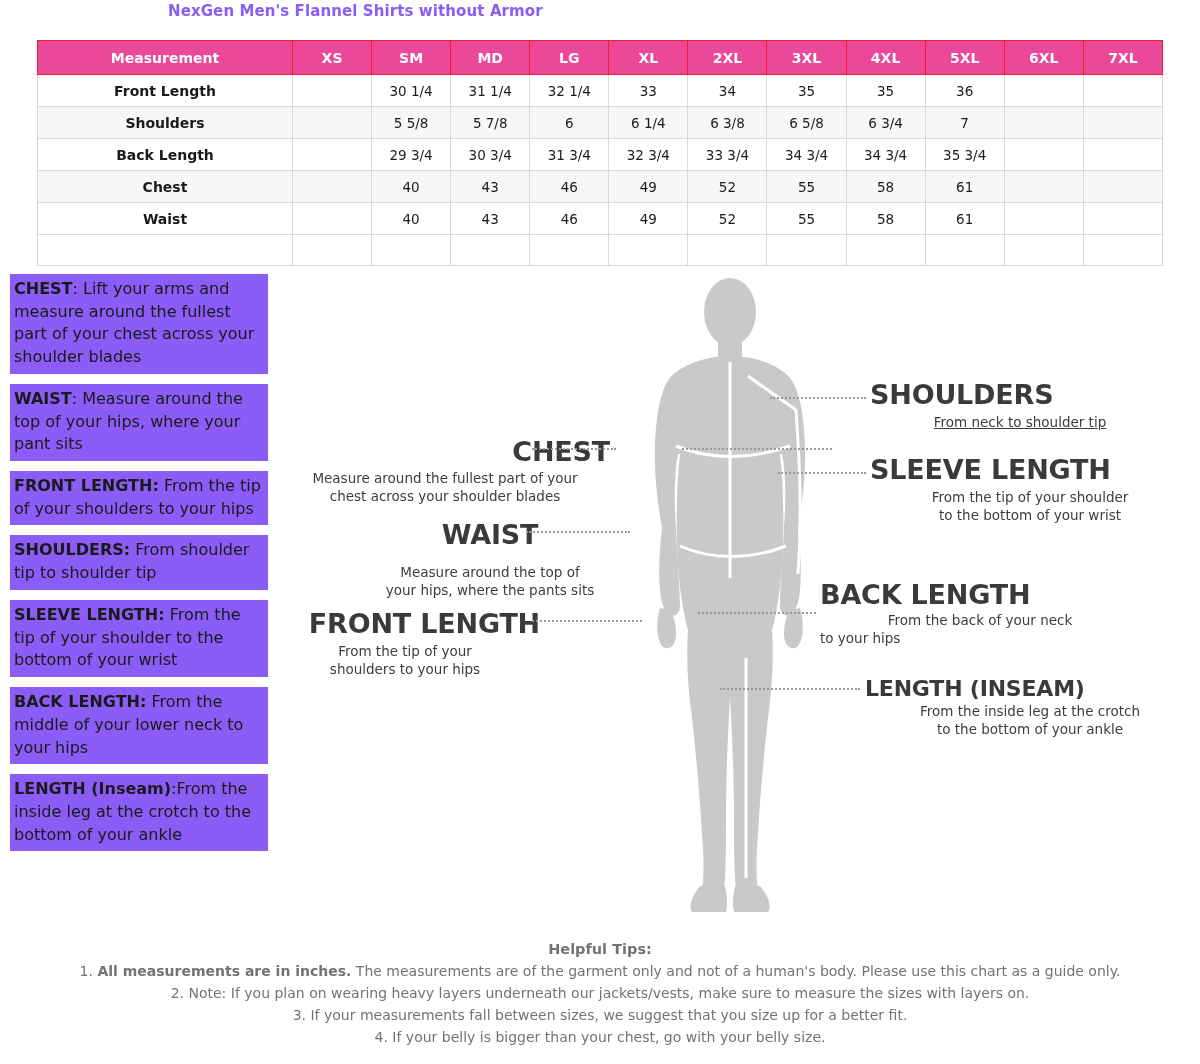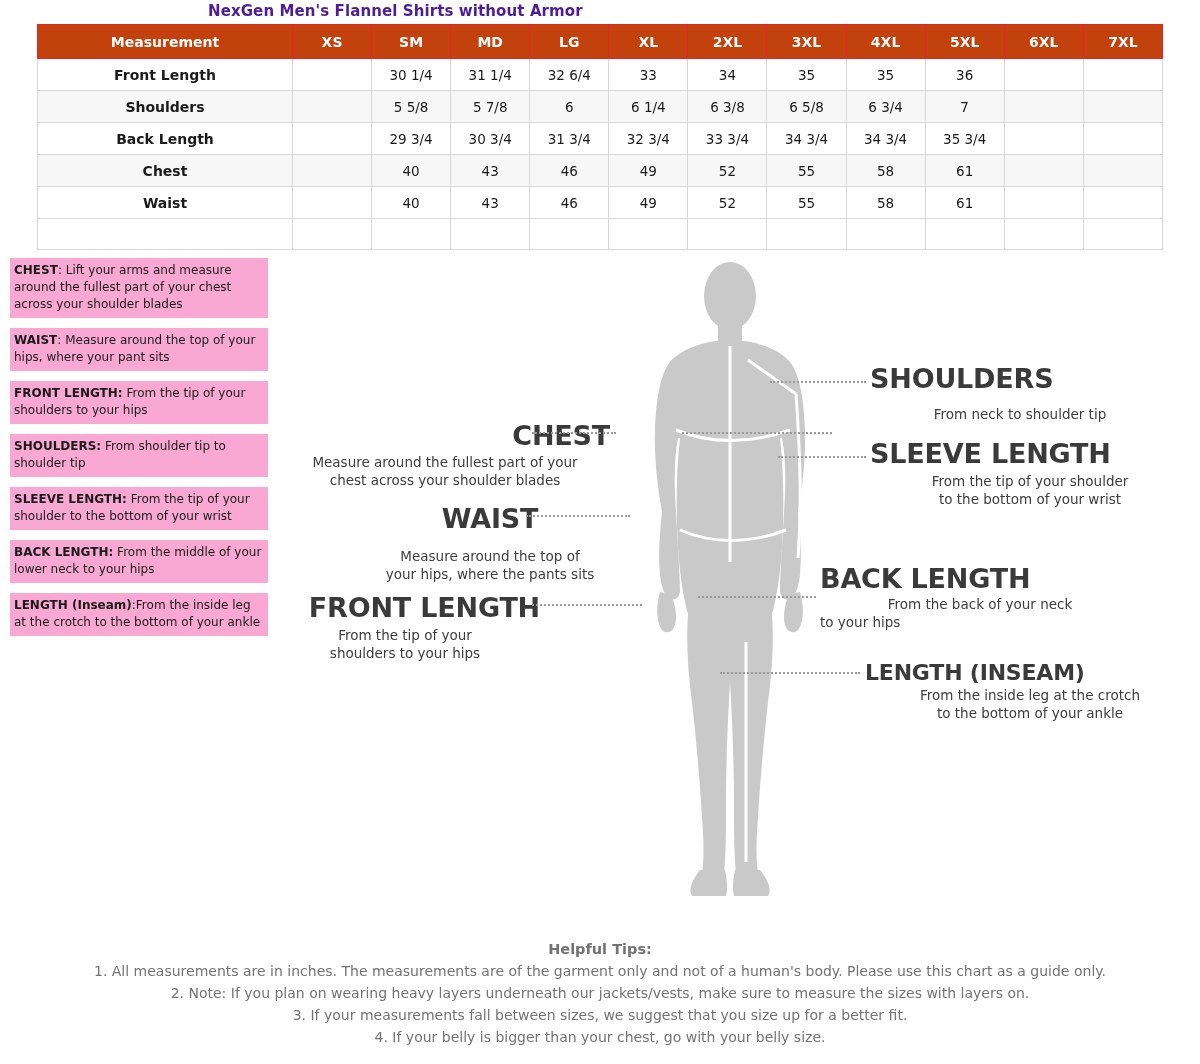--- a/index.html
+++ b/index.html
@@ -13,43 +13,42 @@
     font-family: "DejaVu Sans", "Liberation Sans", sans-serif;
     color: #1a1a1a;
     position: relative;
     overflow: hidden;
   }
 
   
   .doc-title {
     font-size: 15px;
     font-weight: bold;
-    color: #4c1d95;
-    padding: 2px 0 4px 168px;
+    color: #8b5cf6;
+    padding: 2px 0 20px 168px;
     letter-spacing: 0.1px;
-    margin-left: 40px;
   }
 
   
   .size-table {
     width: 1126px;
     margin: 0 auto;
     border-collapse: collapse;
     table-layout: fixed;
     font-size: 13.5px;
   }
   .size-table th,
   .size-table td {
     border: 1px solid #d8d8d8;
     text-align: center;
     height: 31px;
     padding: 0 2px;
   }
   .size-table thead th {
-    background: #c2410c;
+    background: #ec4899;
     color: #ffffff;
     font-weight: bold;
     font-size: 14px;
     border: 1px solid #e8242a;
     height: 33px;
   }
   .size-table thead th.meas-head {
     width: 250px;
   }
   .size-table tbody tr:nth-child(odd) td {
@@ -76,22 +75,22 @@
   }
 
   
   .definitions {
     position: absolute;
     left: 10px;
     top: 8px;
     width: 258px;
   }
   .def-block {
-    background: #f9a8d4;
-    font-size: 12px;
+    background: #8b5cf6;
+    font-size: 16px;
     line-height: 1.42;
     padding: 4px 6px 5px 4px;
     margin-bottom: 10px;
     color: #1a1a1a;
   }
   .def-block b {
     font-weight: bold;
   }
 
   
@@ -149,21 +148,21 @@
     text-align: center;
     font-size: 14px;
     line-height: 1.55;
     color: #737373;
   }
   .tips .tips-title {
     font-weight: bold;
     font-size: 14.5px;
     margin-bottom: 1px;
   }
-  .tips .tip b { font-weight: normal; }
+  .tips .tip b { font-weight: bold; }
 </style>
 </head>
 <body>
 
 <div class="doc-title">NexGen Men's Flannel Shirts without Armor</div>
 
 <table class="size-table">
   <thead>
     <tr>
       <th class="meas-head">Measurement</th>
@@ -179,21 +178,21 @@
       <th>6XL</th>
       <th>7XL</th>
     </tr>
   </thead>
   <tbody>
     <tr>
       <td class="row-label">Front Length</td>
       <td></td>
       <td>30 1/4</td>
       <td>31 1/4</td>
-      <td>32 6/4</td>
+      <td>32 1/4</td>
       <td>33</td>
       <td>34</td>
       <td>35</td>
       <td>35</td>
       <td>36</td>
       <td></td>
       <td></td>
     </tr>
     <tr>
       <td class="row-label">Shoulders</td>
@@ -377,21 +376,21 @@
 
     <div class="lbl" style="left:0px; top:342px; width:270px;">
       <div class="big" style="text-align:right;">FRONT LENGTH</div>
       <div class="sub" style="text-align:center; margin-top:4px;">From the tip of your</div>
       <div class="sub" style="text-align:center;">shoulders to your hips</div>
     </div>
     <div class="dots" style="left:262px; top:354px; width:110px;"></div>
 
     <div class="lbl right" style="left:600px; top:113px; width:300px;">
       <div class="big">SHOULDERS</div>
-      <div class="sub" style="text-align:center; margin-top:12px;">From neck to shoulder tip</div>
+      <div class="sub" style="text-align:center; margin-top:4px;text-decoration:underline;">From neck to shoulder tip</div>
     </div>
     <div class="dots" style="left:500px; top:131px; width:96px;"></div>
 
     <div class="lbl right" style="left:600px; top:188px; width:320px;">
       <div class="big">SLEEVE LENGTH</div>
       <div class="sub" style="text-align:center; margin-top:4px;">From the tip of your shoulder</div>
       <div class="sub" style="text-align:center;">to the bottom of your wrist</div>
     </div>
     <div class="dots" style="left:508px; top:206px; width:88px;"></div>
 

